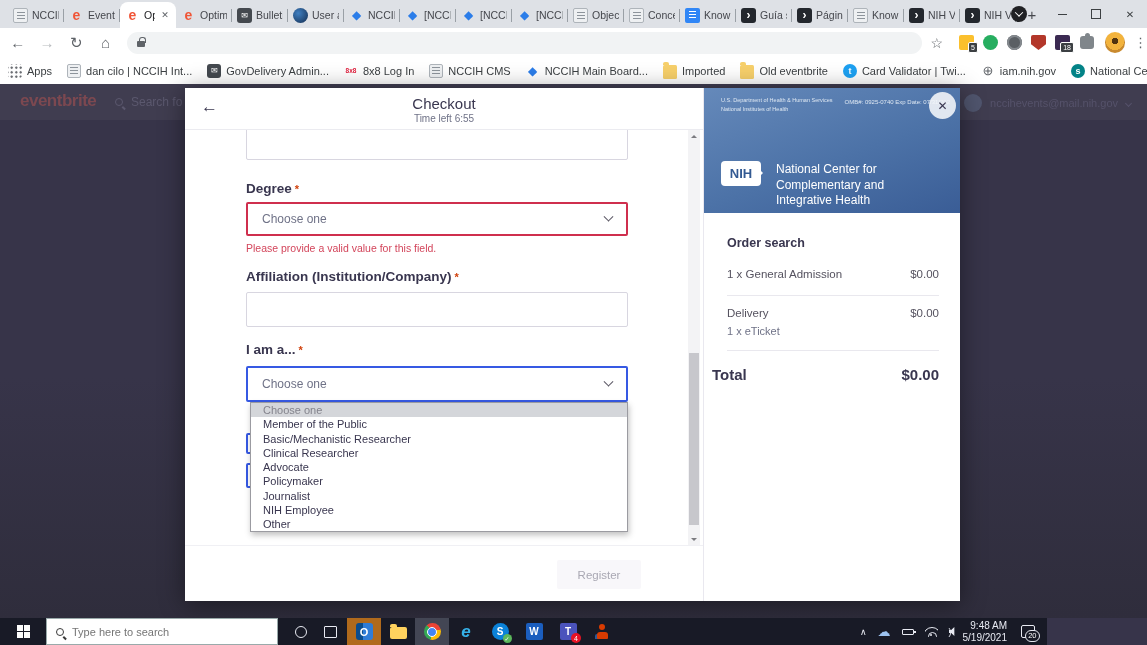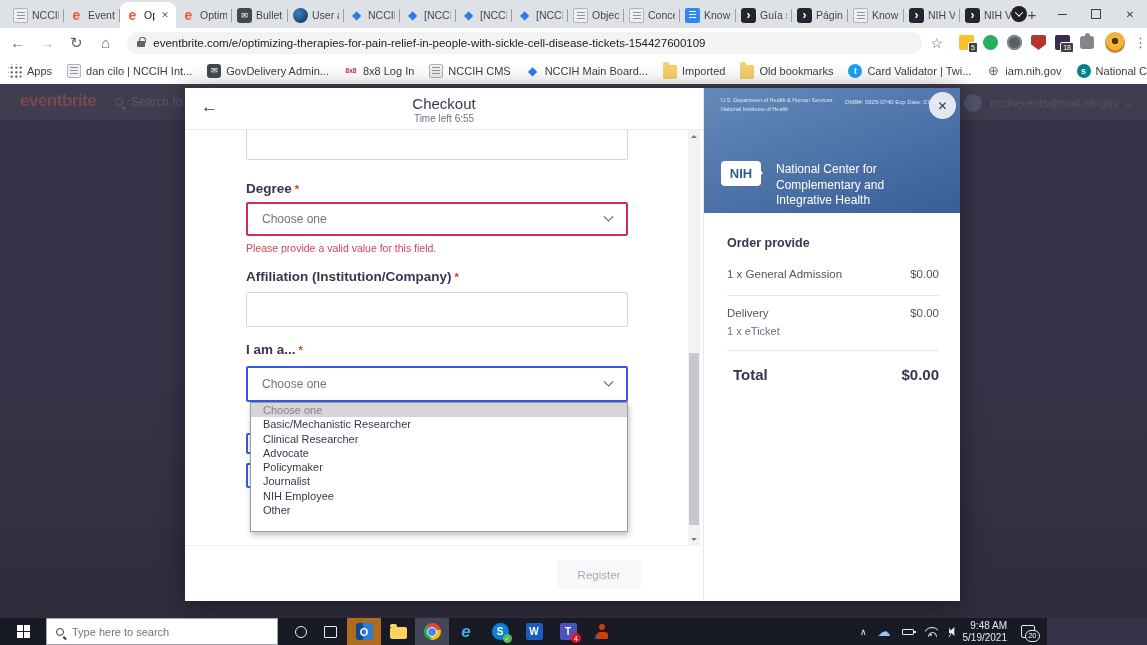--- a/index.html
+++ b/index.html
@@ -128,21 +128,21 @@
   .nihlogo { position:absolute; left:17px; top:73px; display:flex; align-items:flex-start; }
   .nihbox { width:40px; height:25px; background:#fff; border-radius:4px; display:flex; align-items:center; justify-content:center; font-weight:bold; font-size:13px; color:#335a92; position:relative; }
   .nihbox::after { content:""; position:absolute; right:-10px; top:4px; border:8.5px solid transparent; border-left:8px solid #fff; }
   .orgtext { margin-left:15px; color:#fff; font-size:12px; line-height:1.3; padding-top:1px; }
   .sum-h { position:absolute; left:23px; top:148px; font-size:12.5px; font-weight:bold; color:#39364f; }
   .sum-row { position:absolute; left:23px; right:21px; display:flex; justify-content:space-between; font-size:11.5px; color:#55525f; }
   .r1 { top:180px; } .r2 { top:219px; }
   .sum-sub { position:absolute; left:23px; top:237px; font-size:11px; color:#6f7287; }
   .sum-div { position:absolute; left:23px; right:21px; height:1px; background:#e9e8ee; }
   .d1 { top:207px; } .d2 { top:262px; }
-  .sum-total { position:absolute; left:29px; right:21px; top:278px; display:flex; justify-content:space-between; font-size:15px; font-weight:bold; color:#39364f; }
+  .sum-total { position:absolute; left:8px; right:21px; top:278px; display:flex; justify-content:space-between; font-size:15px; font-weight:bold; color:#39364f; }
 
   
   .taskbar { position:absolute; left:0; top:618px; width:1047px; height:27px; background:#181a26; display:flex; align-items:center; }
   .startbtn { width:46px; height:27px; display:flex; align-items:center; justify-content:center; }
   .winlogo { width:13px; height:13px; display:grid; grid-template-columns:6px 6px; grid-template-rows:6px 6px; gap:1px; }
   .winlogo span { background:#fdfdfd; }
   .tb-search { width:232px; height:27px; background:#fff; border:1px solid #9aa; display:flex; align-items:center; gap:8px; padding:0 9px; }
   .tb-search .mag { border-color:#3a3a3a; } .tb-search .mag::after { background:#3a3a3a; }
   .tb-search input { border:none; outline:none; font-size:11px; color:#222; width:170px; font-family:inherit; background:transparent; }
   .cortana { width:12px; height:12px; border:1.8px solid #e8eaf2; border-radius:50%; margin-left:17px; }
@@ -293,21 +293,20 @@
     </div>
   </div>
 
   <div class="toolbar">
     <div class="navbtn">←</div>
     <div class="navbtn fwd">→</div>
     <div class="navbtn">↻</div>
     <div class="navbtn">⌂</div>
     <div class="omnibox">
       <span class="lock"></span>
-      <span class="url">eventbrite.com/e/optimizing-therapies-for-pain-relief-in-people-with-sickle-cell-disease-tickets-154427600109</span>
     </div>
     <div class="star">☆</div>
     <div class="extrow">
 
     <div class="ext">
         <span class="fav" data-icon="yellow-notes-extension-icon"></span>
         <span class="ext-badge">5</span>
       </div>
         <div class="ext">
         <span class="fav" data-icon="green-circle-extension-icon"></span>
@@ -357,21 +356,21 @@
         <div class="bm">
         <span class="fav" data-icon="diamond-icon"></span>
         <span>NCCIH Main Board...</span>
       </div>
         <div class="bm">
         <span class="fav" data-icon="folder-icon"></span>
         <span>Imported</span>
       </div>
         <div class="bm">
         <span class="fav" data-icon="folder-icon"></span>
-        <span>Old bookmarks</span>
+        <span>Old eventbrite</span>
       </div>
         <div class="bm">
         <span class="fav" data-icon="twitter-icon"></span>
         <span>Card Validator | Twi...</span>
       </div>
         <div class="bm">
         <span class="fav" data-icon="globe-icon"></span>
         <span>iam.nih.gov</span>
       </div>
         <div class="bm">
@@ -429,20 +428,21 @@
             <span>Choose one</span>
             <span class="chev"></span>
           </div>
 
           <div class="sliver s1"></div>
           <div class="sliver s2"></div>
 
           <div class="popup">
 
           <div class="opt" data-selected="true">Choose one</div>
+              <div class="opt">Member of the Public</div>
               <div class="opt">Basic/Mechanistic Researcher</div>
               <div class="opt">Clinical Researcher</div>
               <div class="opt">Advocate</div>
               <div class="opt">Policymaker</div>
               <div class="opt">Journalist</div>
               <div class="opt">NIH Employee</div>
               <div class="opt">Other</div>
             </div>
         </div>
 
@@ -468,21 +468,21 @@
             <div class="nihbox">NIH</div>
             <div class="orgtext">
               <div>National Center for</div>
               <div>Complementary and</div>
               <div>Integrative Health</div>
             </div>
           </div>
         </div>
         <div class="banner-close">✕</div>
 
-        <div class="sum-h">Order provide</div>
+        <div class="sum-h">Order search</div>
         <div class="sum-row r1">
           <span>1 x General Admission</span>
           <span>$0.00</span>
         </div>
         <div class="sum-div d1"></div>
         <div class="sum-row r2">
           <span>Delivery</span>
           <span>$0.00</span>
         </div>
         <div class="sum-sub">1 x eTicket</div>

